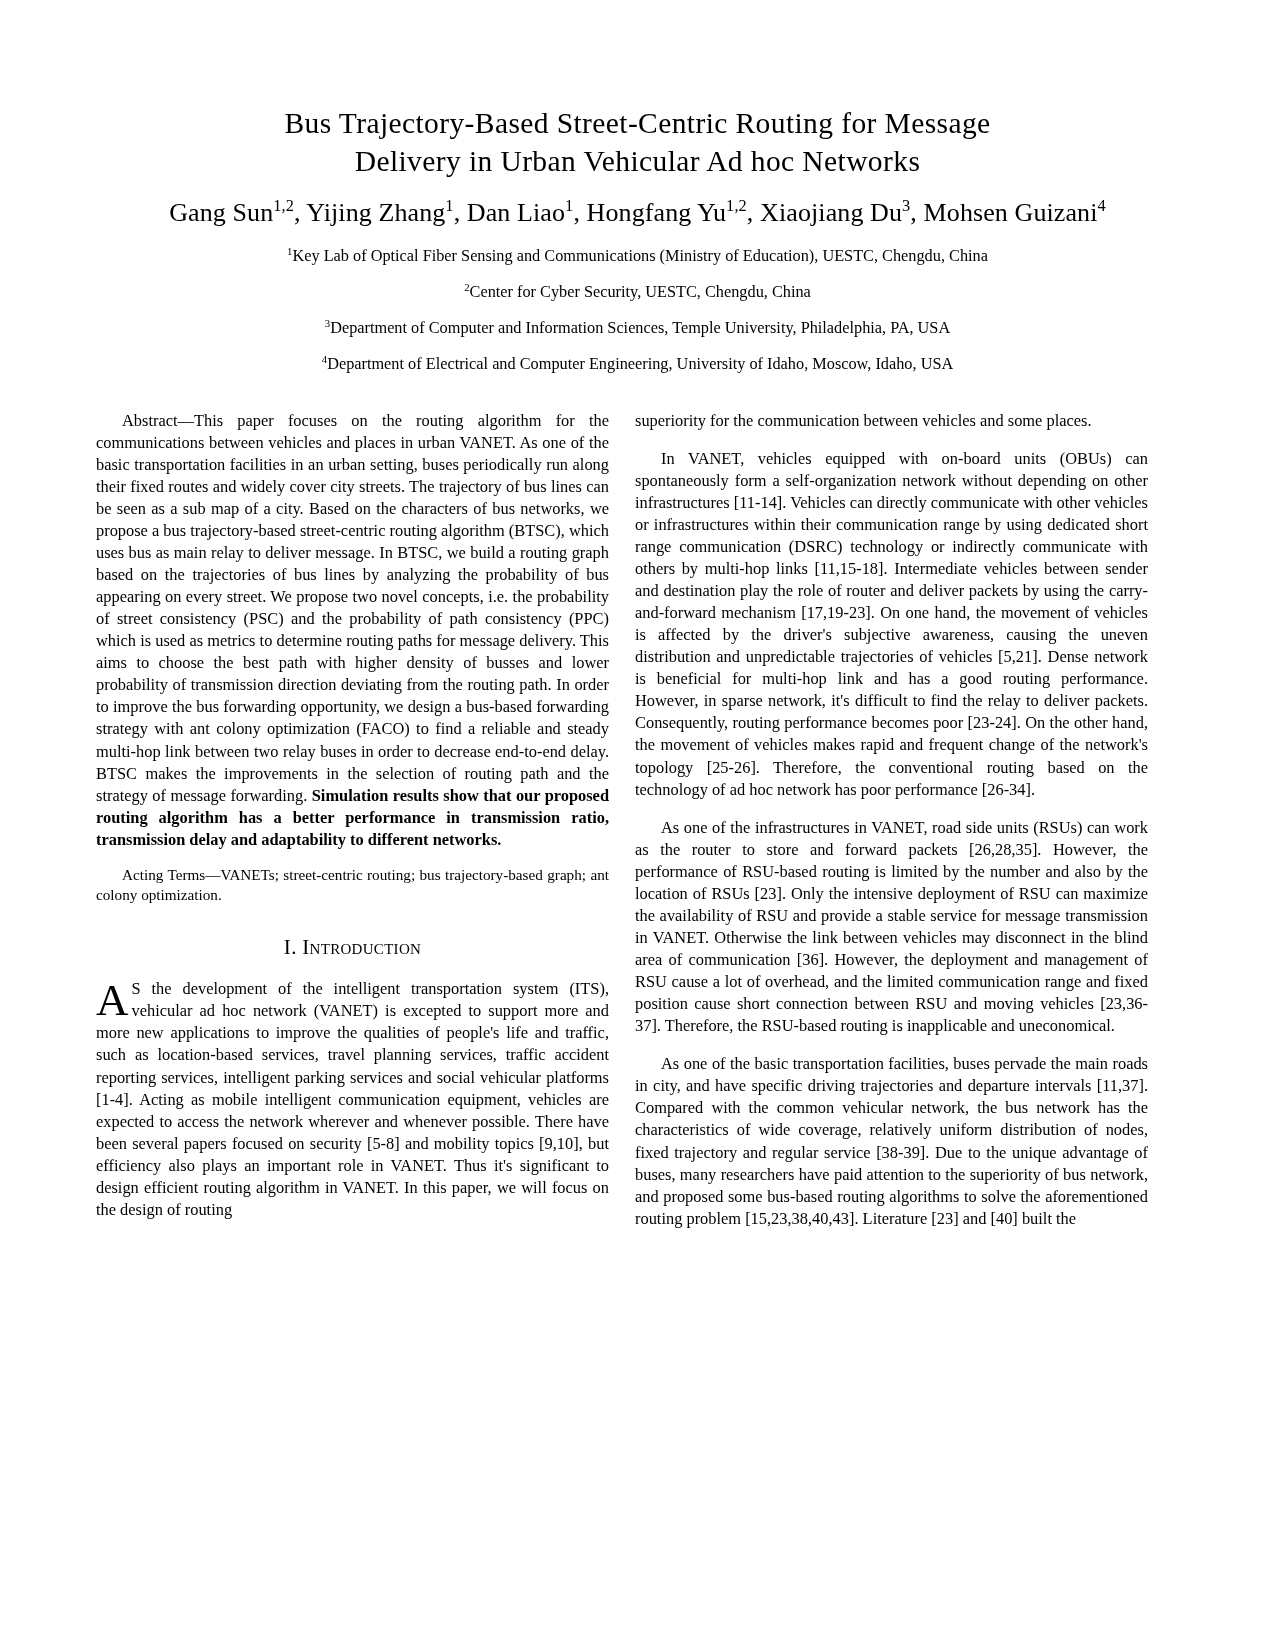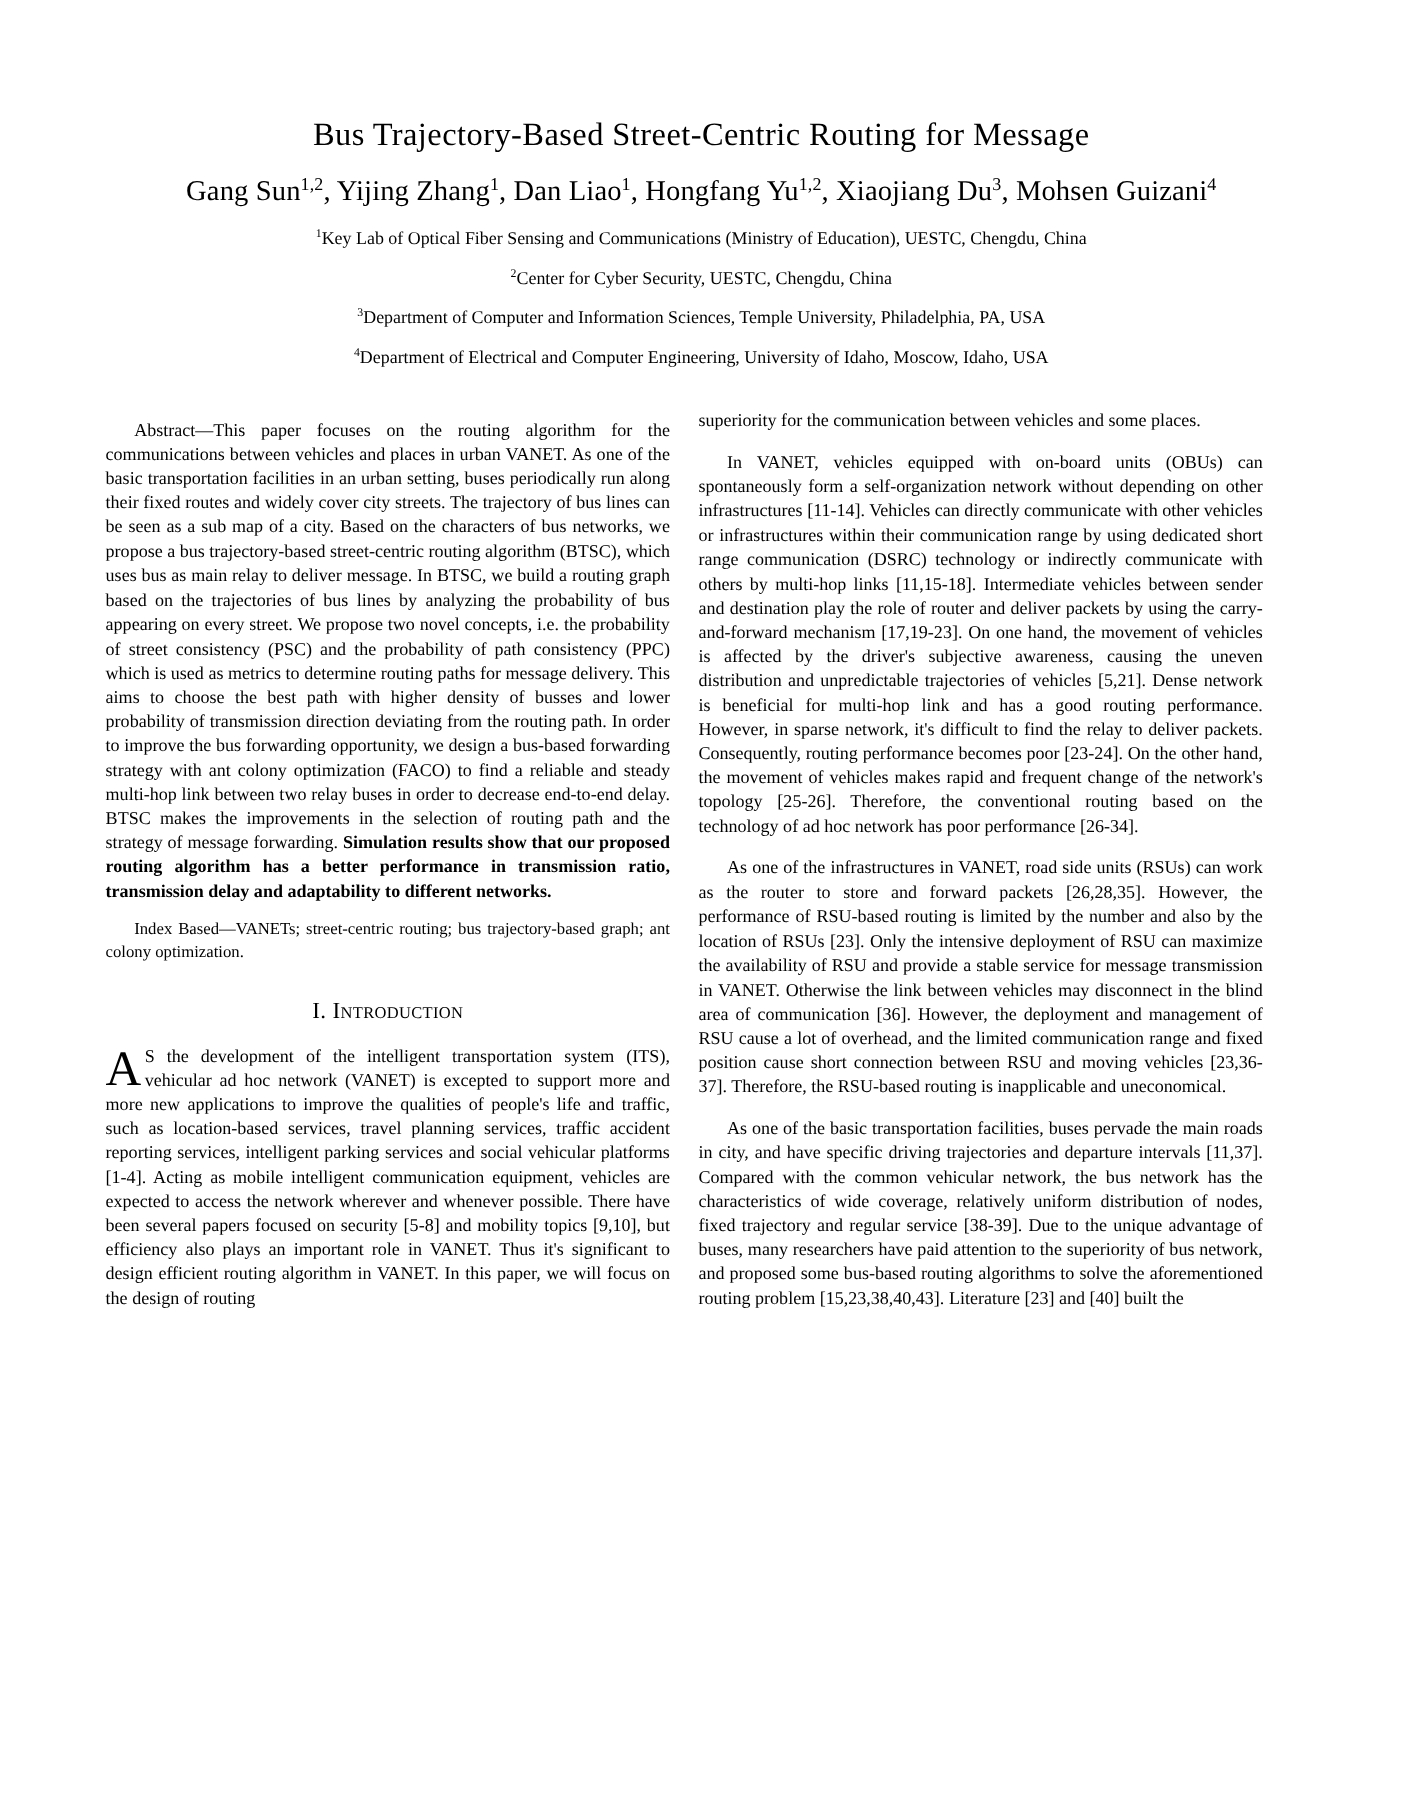--- a/index.html
+++ b/index.html
@@ -48,21 +48,21 @@
     line-height: 1.47;
     margin: 12px;
   }
   .affil sup { font-size: 0.66em; vertical-align: super; line-height: 0; }
 
   
   .columns {
     margin-top: 34px;
     display: flex;
     gap: 26px;
-    align-items: flex-end;
+    align-items: flex-start;
   }
   .col {
     width: 513px;
     flex: 0 0 513px;
   }
   .col p {
     margin: 0;
     font-size: 16.4px;
     line-height: 1.345;
     text-align: justify;
@@ -101,36 +101,37 @@
   }
   .rcol p + p { margin-top: 16px; }
 </style>
 </head>
 <body>
 
 <div class="page">
 
   <h1 class="title">
     <span>Bus Trajectory-Based Street-Centric Routing for Message</span><br>
+    <span>Delivery in Urban Vehicular Ad hoc Networks</span>
   </h1>
 
   <div class="authors">Gang Sun<sup>1,2</sup>, Yijing Zhang<sup>1</sup>, Dan Liao<sup>1</sup>, Hongfang Yu<sup>1,2</sup>, Xiaojiang Du<sup>3</sup>, Mohsen Guizani<sup>4</sup></div>
 
   <div class="affil"><sup>1</sup>Key Lab of Optical Fiber Sensing and Communications (Ministry of Education), UESTC, Chengdu, China</div>
   <div class="affil"><sup>2</sup>Center for Cyber Security, UESTC, Chengdu, China</div>
   <div class="affil"><sup>3</sup>Department of Computer and Information Sciences, Temple University, Philadelphia, PA, USA</div>
   <div class="affil"><sup>4</sup>Department of Electrical and Computer Engineering, University of Idaho, Moscow, Idaho, USA</div>
 
   <div class="columns">
 
     <div class="col lcol">
 
       <p class="abstract-p"><span>Abstract—</span><span>This paper focuses on the routing algorithm for the communications between vehicles and places in urban VANET. As one of the basic transportation facilities in an urban setting, buses periodically run along their fixed routes and widely cover city streets. The trajectory of bus lines can be seen as a sub map of a city. Based on the characters of bus networks, we propose a bus trajectory-based street-centric routing algorithm (BTSC), which uses bus as main relay to deliver message. In BTSC, we build a routing graph based on the trajectories of bus lines by analyzing the probability of bus appearing on every street. We propose two novel concepts, i.e. the probability of street consistency (PSC) and the probability of path consistency (PPC) which is used as metrics to determine routing paths for message delivery. This aims to choose the best path with higher density of busses and lower probability of transmission direction deviating from the routing path. In order to improve the bus forwarding opportunity, we design a bus-based forwarding strategy with ant colony optimization (FACO) to find a reliable and steady multi-hop link between two relay buses in order to decrease end-to-end delay. BTSC makes the improvements in the selection of routing path and the strategy of message forwarding. </span><b>Simulation results show that our proposed routing algorithm has a better performance in transmission ratio, transmission delay and adaptability to different networks.</b></p>
 
-      <p class="index-terms"><span>Index Based—</span><span>VANETs; street-centric routing; bus trajectory-based graph; ant colony optimization.</span></p>
+      <p class="index-terms"><span>Acting Terms—</span><span>VANETs; street-centric routing; bus trajectory-based graph; ant colony optimization.</span></p>
 
       <div class="section-head">I. Introduction</div>
 
       <p class="dropcap-para"><span class="dropcap">A</span><span>S the development of the intelligent transportation system (ITS), vehicular ad hoc network (VANET) is excepted to support more and more new applications to improve the qualities of people's life and traffic, such as location-based services, travel planning services, traffic accident reporting services, intelligent parking services and social vehicular platforms [1-4]. Acting as mobile intelligent communication equipment, vehicles are expected to access the network wherever and whenever possible. There have been several papers focused on security [5-8] and mobility topics [9,10], but efficiency also plays an important role in VANET. Thus it's significant to design efficient routing algorithm in VANET. In this paper, we will focus on the design of routing</span></p>
 
     </div>
 
     <div class="col rcol">
 
       <p>superiority for the communication between vehicles and some places.</p>

